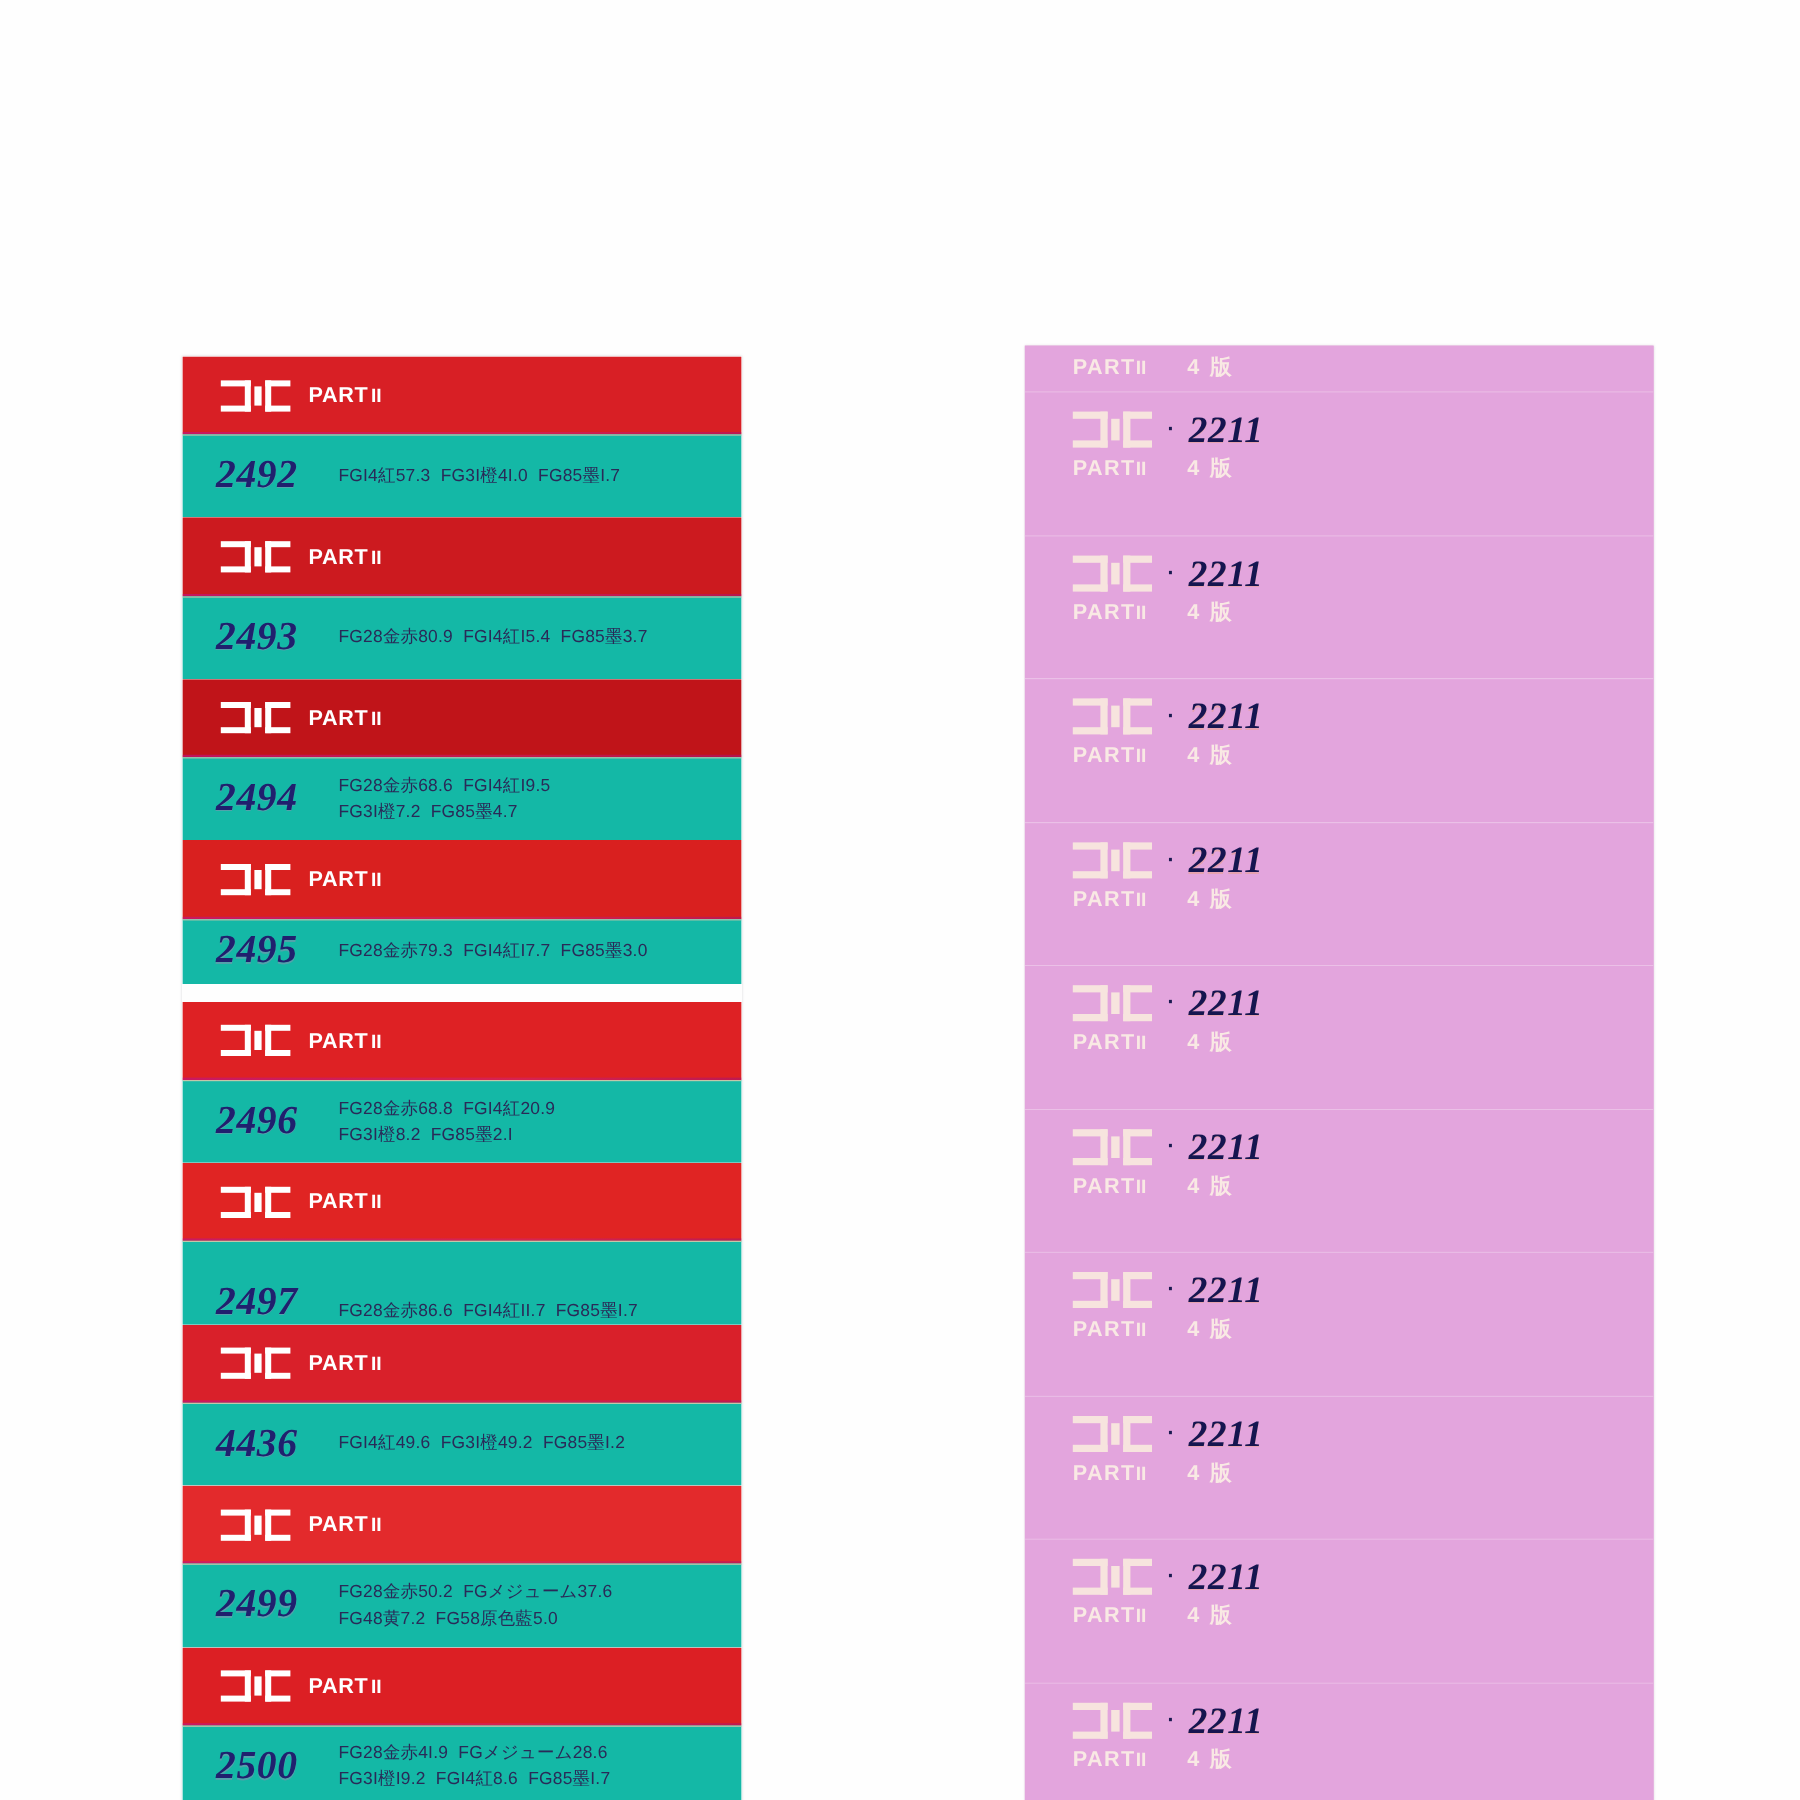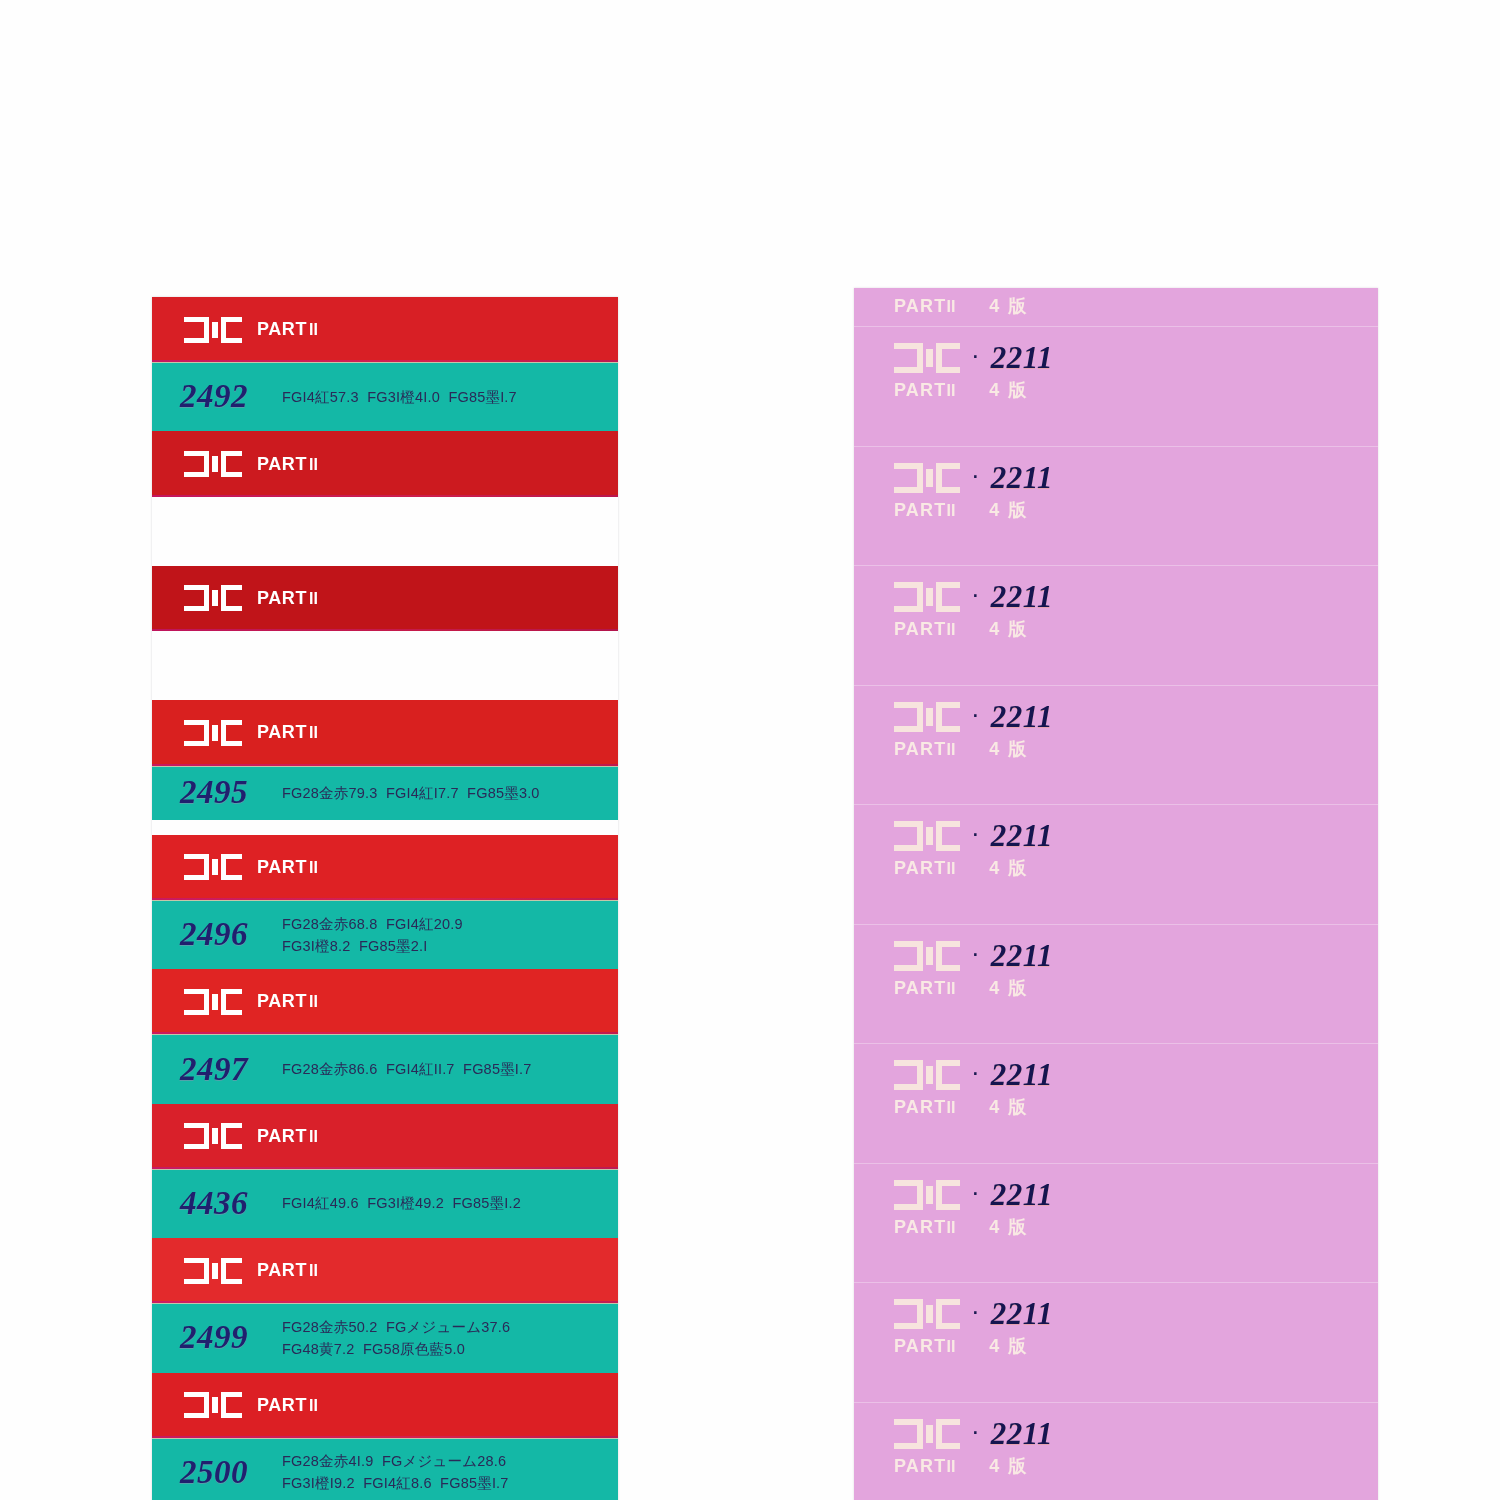--- a/index.html
+++ b/index.html
@@ -186,35 +186,44 @@
               <i class="b"></i>
               <i class="v1"></i>
               <i class="ic"></i>
               <i class="ct"></i>
               <i class="cb"></i>
               <i class="cv"></i>
             </span>
             <span class="part-label">PART<span class="rn">II</span></span>
           </span>
         </div>
+        <div class="chip-info" style="height: 69.2389px;">
+          <span class="code-num">2493</span>
+          <span class="recipe">FG28金赤80.9  FGI4紅I5.4  FG85墨3.7</span>
+        </div>
       </div>
       <div class="chip" style="height: 134.444px;">
         <div class="chip-color" style="background: rgb(192, 20, 25); height: 65.2056px; color: rgb(255, 255, 255);">
           <span class="brand-row">
             <span class="dic-mark">
               <i class="t"></i>
               <i class="b"></i>
               <i class="v1"></i>
               <i class="ic"></i>
               <i class="ct"></i>
               <i class="cb"></i>
               <i class="cv"></i>
             </span>
             <span class="part-label">PART<span class="rn">II</span></span>
           </span>
+        </div>
+        <div class="chip-info" style="height: 69.2389px;">
+          <span class="code-num">2494</span>
+          <span class="recipe">FG28金赤68.6  FGI4紅I9.5
+FG3I橙7.2  FG85墨4.7</span>
         </div>
       </div>
       <div class="chip" style="height: 134.444px;">
         <div class="chip-color" style="background: rgb(217, 32, 31); height: 65.2056px; color: rgb(255, 255, 255);">
           <span class="brand-row">
             <span class="dic-mark">
               <i class="t"></i>
               <i class="b"></i>
               <i class="v1"></i>
               <i class="ic"></i>
@@ -259,21 +268,21 @@
               <i class="b"></i>
               <i class="v1"></i>
               <i class="ic"></i>
               <i class="ct"></i>
               <i class="cb"></i>
               <i class="cv"></i>
             </span>
             <span class="part-label">PART<span class="rn">II</span></span>
           </span>
         </div>
-        <div class="chip-info" style="height: 69.2389px;">
+        <div class="chip-info" style="height: 69.2389px; align-items: flex-end;">
           <span class="code-num">2497</span>
           <span class="recipe">FG28金赤86.6  FGI4紅II.7  FG85墨I.7</span>
         </div>
       </div>
       <div class="chip" style="height: 134.444px;">
         <div class="chip-color" style="background: rgb(217, 32, 42); height: 65.2056px; color: rgb(255, 255, 255);">
           <span class="brand-row">
             <span class="dic-mark">
               <i class="t"></i>
               <i class="b"></i>

